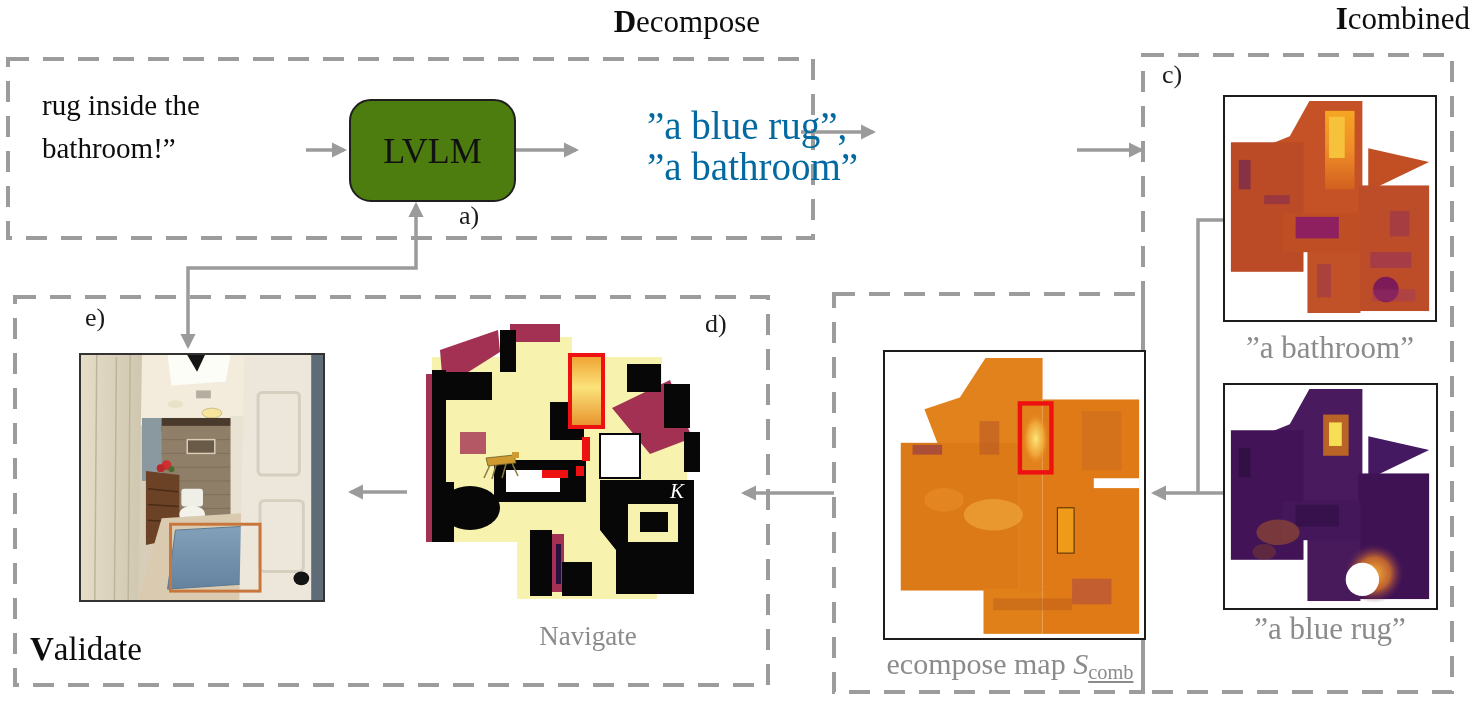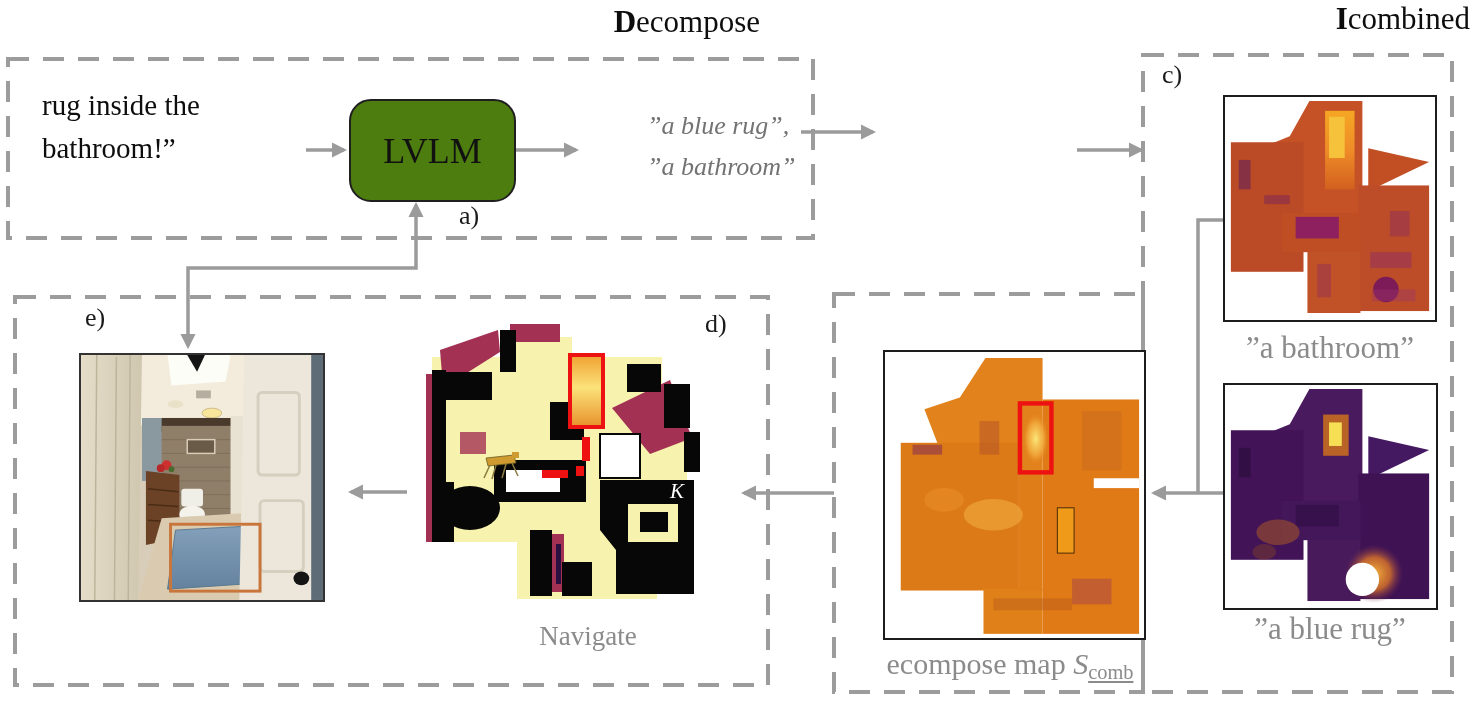--- a/index.html
+++ b/index.html
@@ -10,21 +10,21 @@
   .abs{position:absolute;}
   .title{font-size:31px;color:#0d0d0d;text-align:right;}
   .title .lead{font-weight:bold;}
   .steplabel{font-size:26px;color:#1a1a1a;}
   .graybox{
     background:#4d7c0f;border:2px solid #1f1f1f;border-radius:22px;
     display:flex;align-items:center;justify-content:center;flex-direction:column;
   }
   .caption{color:#8b8b8b;text-align:center;font-size:31px;white-space:nowrap;}
   .instruction{font-size:29px;line-height:43px;color:#0d0d0d;white-space:nowrap;}
-  .outputtext{font-size:26px;line-height:41px;color:#737373;white-space:nowrap;font-style:italic;}
+  .outputtext{font-size:39px;line-height:41px;color:#0369a1;white-space:nowrap;}
   .mapframe{background:#ffffff;border:2px solid #1c1c1c;box-sizing:border-box;}
   svg{display:block;}
   .sub{font-size:0.68em;vertical-align:-0.25em;text-decoration:underline;}
   .mathit{font-style:italic;}
 </style>
 </head>
 <body>
 
 <div id="canvas">
 
@@ -46,20 +46,21 @@
     <path d="M1077,150 H1141" stroke="#9b9b9b" stroke-width="3.5" fill="none" marker-end="url(#ah)"></path>
     <path d="M1223,220 H1198 V493" stroke="#9b9b9b" stroke-width="3.5" fill="none"></path>
     <path d="M1223,493 H1154" stroke="#9b9b9b" stroke-width="3.5" fill="none" marker-end="url(#ah)"></path>
     <path d="M834,493 H744" stroke="#9b9b9b" stroke-width="3.5" fill="none" marker-end="url(#ah)"></path>
     <path d="M407,492 H351" stroke="#9b9b9b" stroke-width="3.5" fill="none" marker-end="url(#ah)"></path>
     <path d="M416,205 V268 H188 V346" stroke="#9b9b9b" stroke-width="3.5" fill="none" marker-start="url(#ah)" marker-end="url(#ah)"></path>
   </svg>
 
   <div class="abs title" style="left:505px;top:4px;width:255px;"><span class="lead">D</span><span>ecompose</span></div>
   <div class="abs title" style="left:1318px;top:1px;width:152px;"><span class="lead">I</span><span>combined</span></div>
+  <div class="abs title" style="left:30px;top:631px;width:200px;text-align:left;font-size:33px;"><span class="lead">V</span><span>alidate</span></div>
 
   <div class="abs instruction" style="left:42px;top:84px;">
     <div>rug inside the</div>
     <div>bathroom!”</div>
   </div>
 
   <div class="abs graybox" style="left:349px;top:99px;width:163px;height:99px;">
     <span style="font-size:36px;">LVLM</span>
   </div>
   <div class="abs steplabel" style="left:459px;top:201px;">a)</div>

